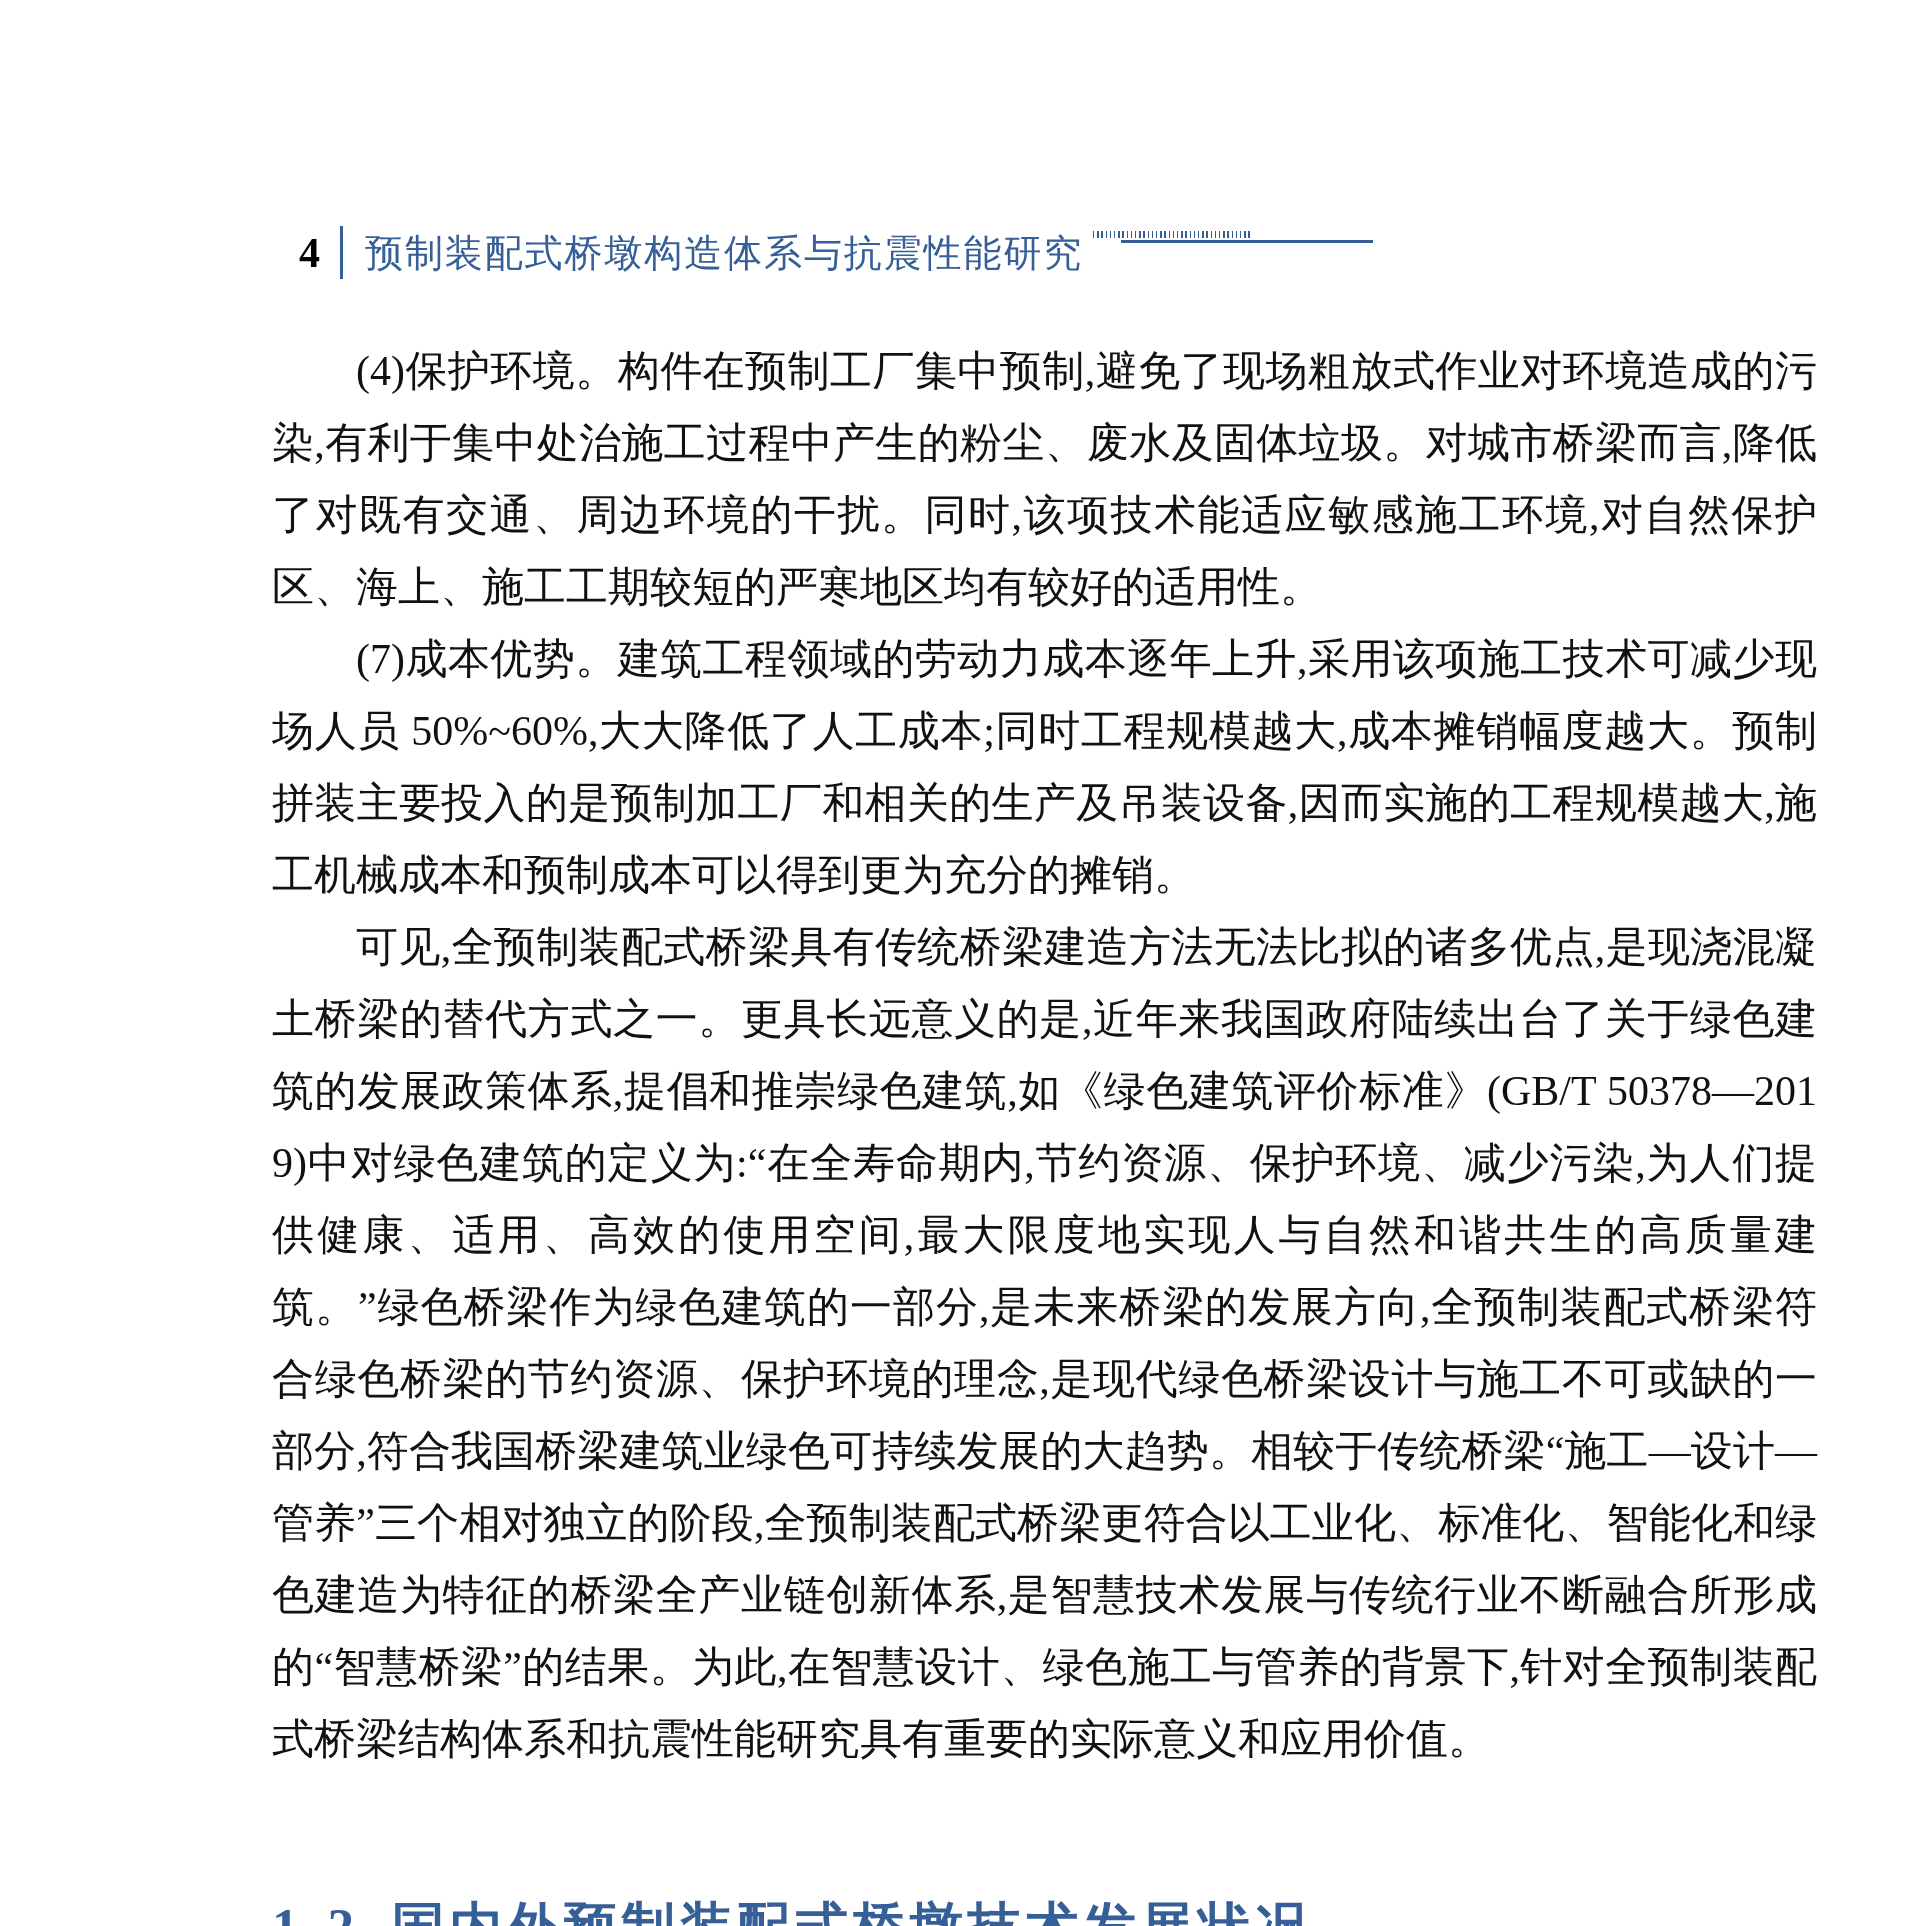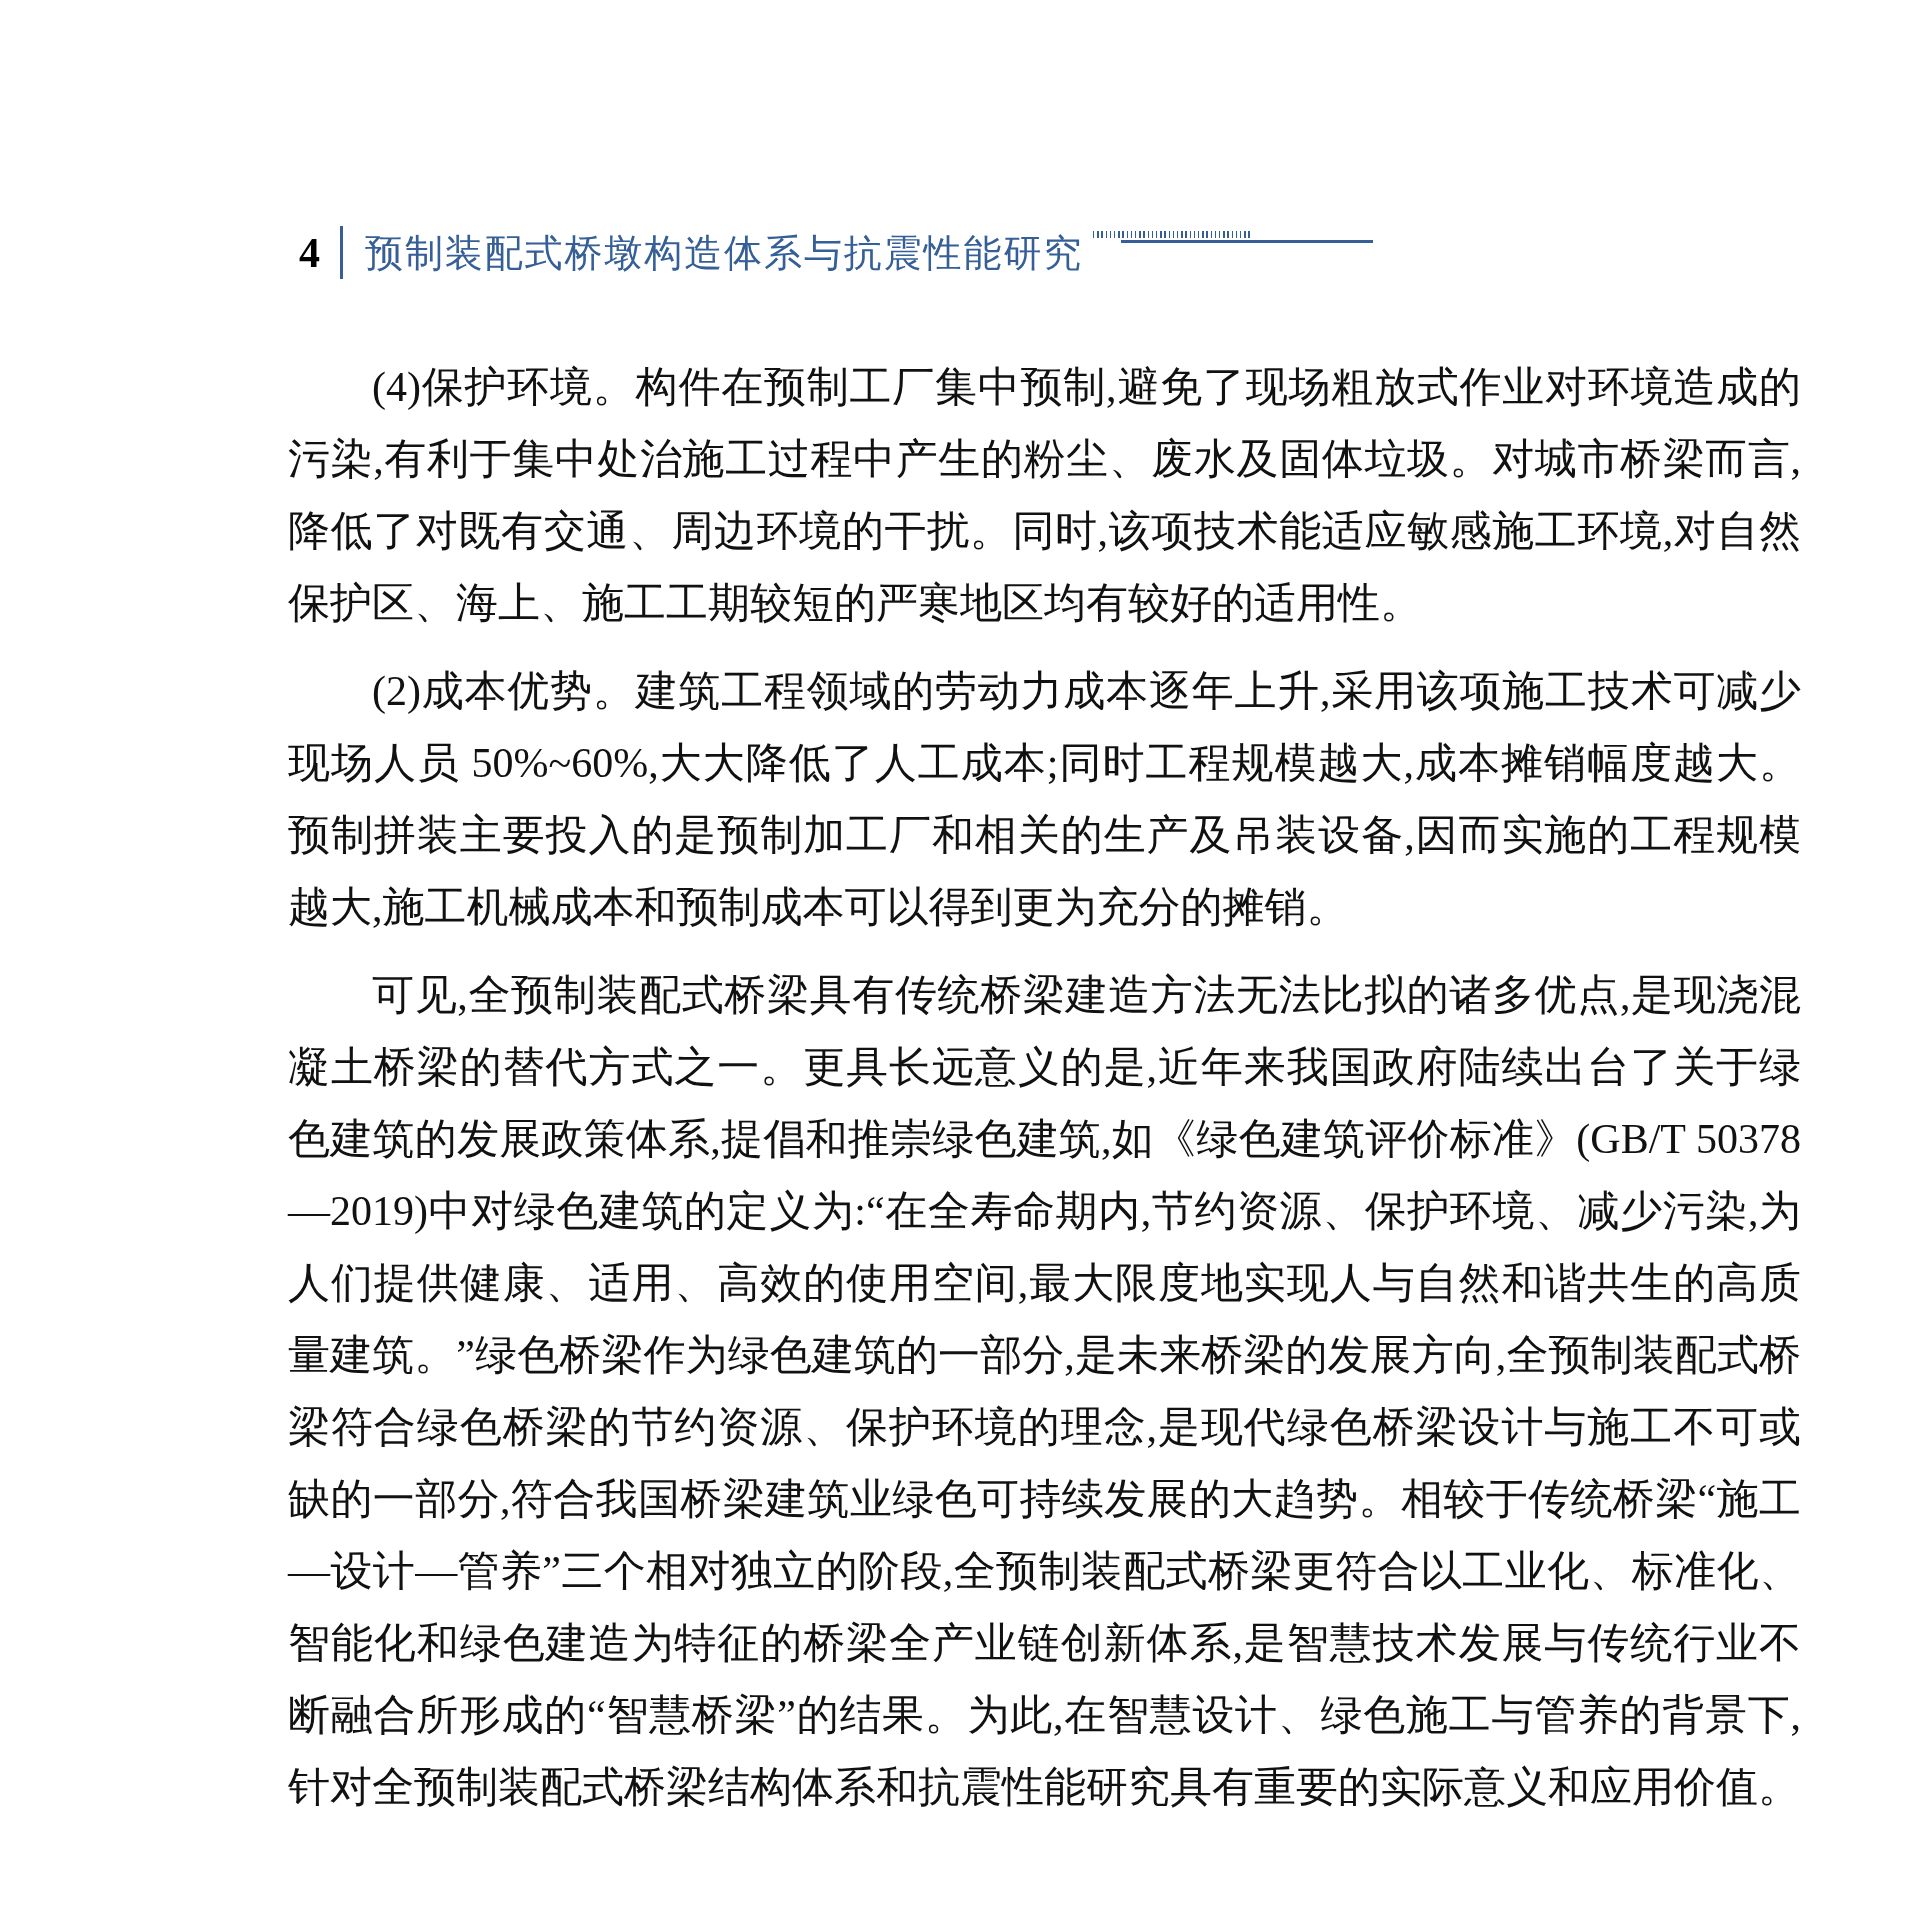--- a/index.html
+++ b/index.html
@@ -77,21 +77,21 @@
   }
 
   
   .content {
     position: absolute;
     left: 272px;
     top: 335px;
     width: 1545px;
   }
   p.body-par {
-    margin: 16px;
+    margin: 0;
     font-size: 42px;
     line-height: 72px;
     text-align: justify;
     text-indent: 2em;
     color: #111111;
     word-break: break-all;
   }
 
   
   .h2 {
@@ -125,21 +125,21 @@
     <span class="header-ornament">
       <span class="ornament-ticks"></span>
       <span class="ornament-line"></span>
     </span>
   </div>
 
   <div class="content">
 
     <p class="body-par">(4)保护环境。构件在预制工厂集中预制,避免了现场粗放式作业对环境造成的污染,有利于集中处治施工过程中产生的粉尘、废水及固体垃圾。对城市桥梁而言,降低了对既有交通、周边环境的干扰。同时,该项技术能适应敏感施工环境,对自然保护区、海上、施工工期较短的严寒地区均有较好的适用性。</p>
 
-    <p class="body-par">(2)成本优势。建筑工程领域的劳动力成本逐年上升,采用该项施工技术可减少现场人员 50%~60%,大大降低了人工成本;同时工程规模越大,成本摊销幅度越大。预制拼装主要投入的是预制加工厂和相关的生产及吊装设备,因而实施的工程规模越大,施工机械成本和预制成本可以得到更为充分的摊销。</p>
+    <p class="body-par">(7)成本优势。建筑工程领域的劳动力成本逐年上升,采用该项施工技术可减少现场人员 50%~60%,大大降低了人工成本;同时工程规模越大,成本摊销幅度越大。预制拼装主要投入的是预制加工厂和相关的生产及吊装设备,因而实施的工程规模越大,施工机械成本和预制成本可以得到更为充分的摊销。</p>
 
     <p class="body-par">可见,全预制装配式桥梁具有传统桥梁建造方法无法比拟的诸多优点,是现浇混凝土桥梁的替代方式之一。更具长远意义的是,近年来我国政府陆续出台了关于绿色建筑的发展政策体系,提倡和推崇绿色建筑,如《绿色建筑评价标准》(GB/T 50378—2019)中对绿色建筑的定义为:“在全寿命期内,节约资源、保护环境、减少污染,为人们提供健康、适用、高效的使用空间,最大限度地实现人与自然和谐共生的高质量建筑。”绿色桥梁作为绿色建筑的一部分,是未来桥梁的发展方向,全预制装配式桥梁符合绿色桥梁的节约资源、保护环境的理念,是现代绿色桥梁设计与施工不可或缺的一部分,符合我国桥梁建筑业绿色可持续发展的大趋势。相较于传统桥梁“施工—设计—管养”三个相对独立的阶段,全预制装配式桥梁更符合以工业化、标准化、智能化和绿色建造为特征的桥梁全产业链创新体系,是智慧技术发展与传统行业不断融合所形成的“智慧桥梁”的结果。为此,在智慧设计、绿色施工与管养的背景下,针对全预制装配式桥梁结构体系和抗震性能研究具有重要的实际意义和应用价值。</p>
 
     <div class="h2">
       <span class="sec-num">1. 2</span><span class="sec-title">国内外预制装配式桥墩技术发展状况</span>
     </div>
 
   </div>
 </div>
 

